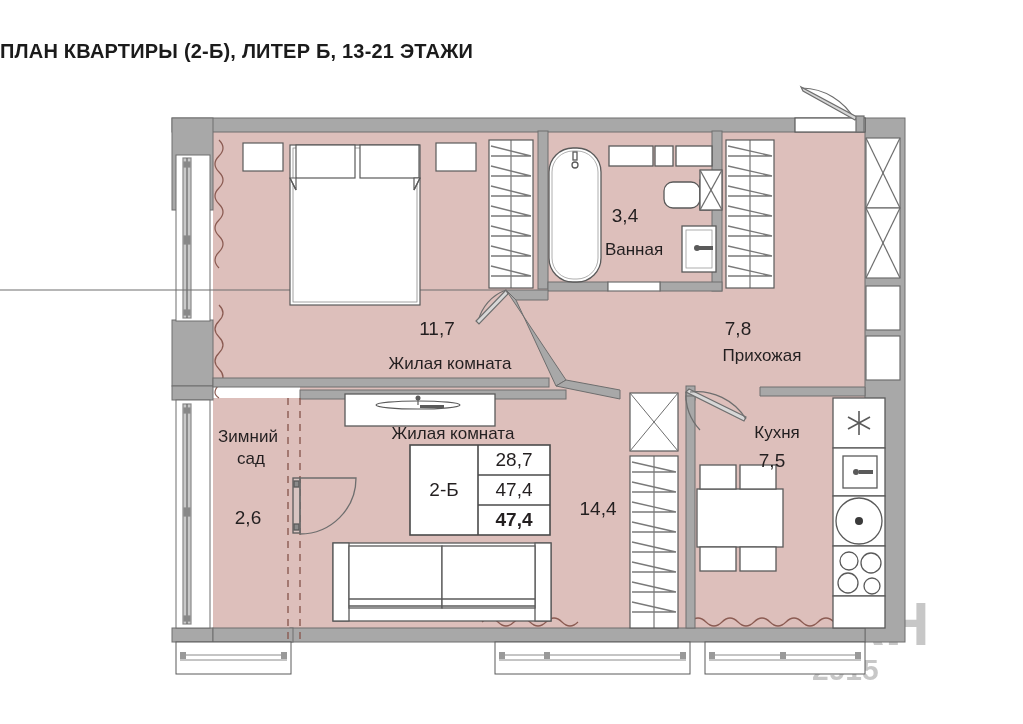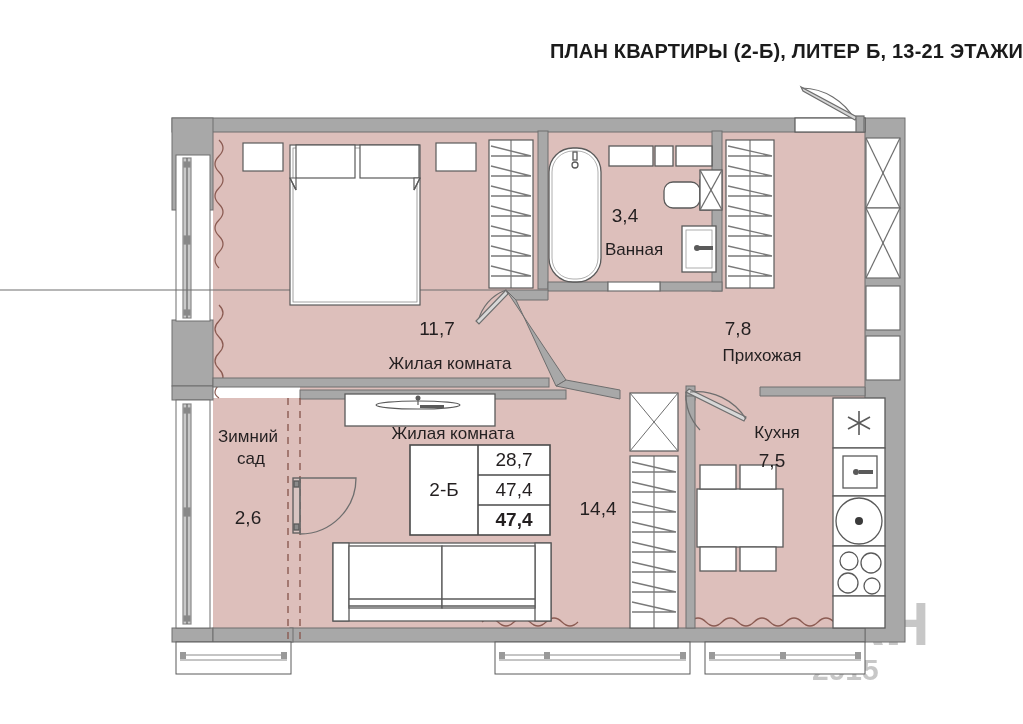--- a/index.html
+++ b/index.html
@@ -12,21 +12,21 @@
     height: 724px;
     position: relative;
     font-family: "Liberation Sans", sans-serif;
     overflow: hidden;
   }
   #plan-title {
     position: absolute;
     top: 40px;
     left: 0;
     width: 1023px;
-    text-align: right;
+    text-align: left;
     font-size: 20px;
     font-weight: bold;
     color: #1b1b1b;
     letter-spacing: 0.2px;
     font-family: "Liberation Sans", sans-serif;
   }
   #floorplan-canvas {
     position: absolute;
     top: 0;
     left: 0;

